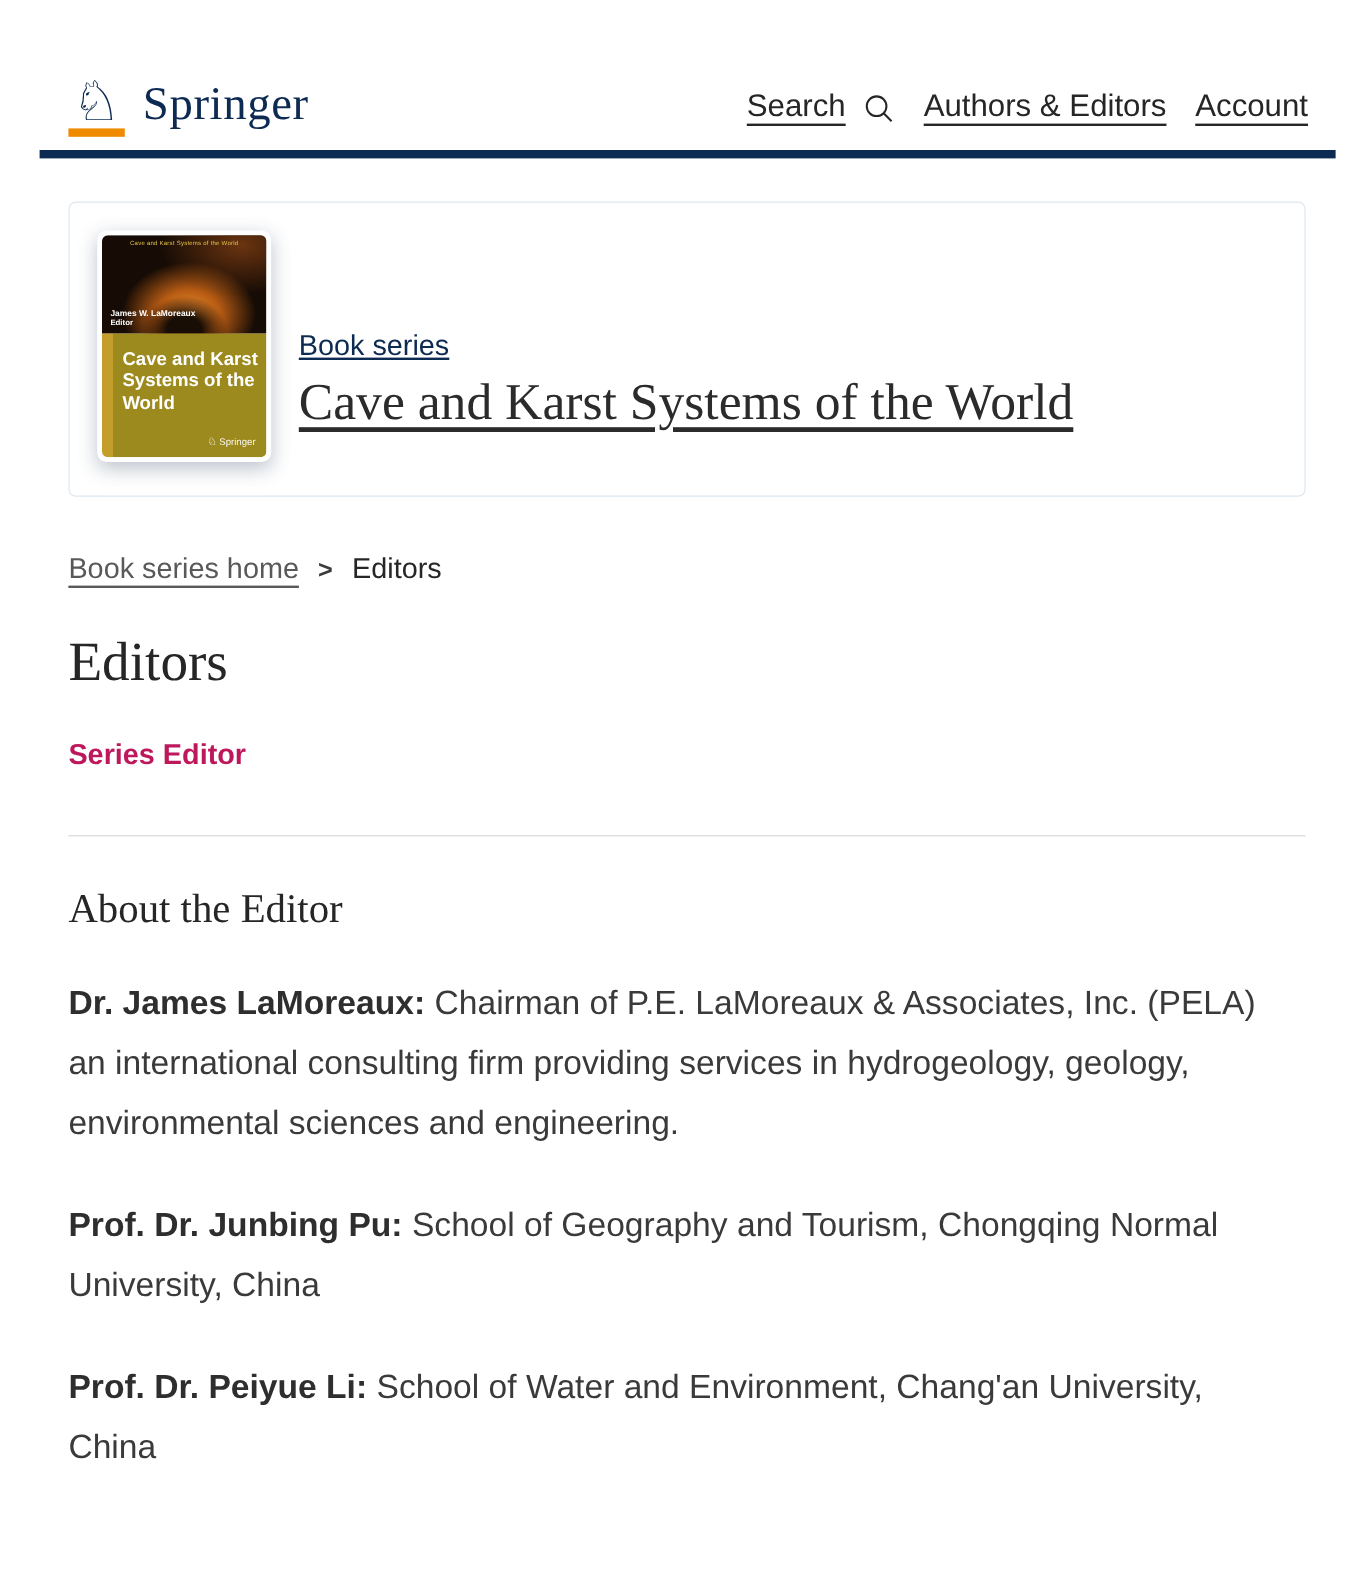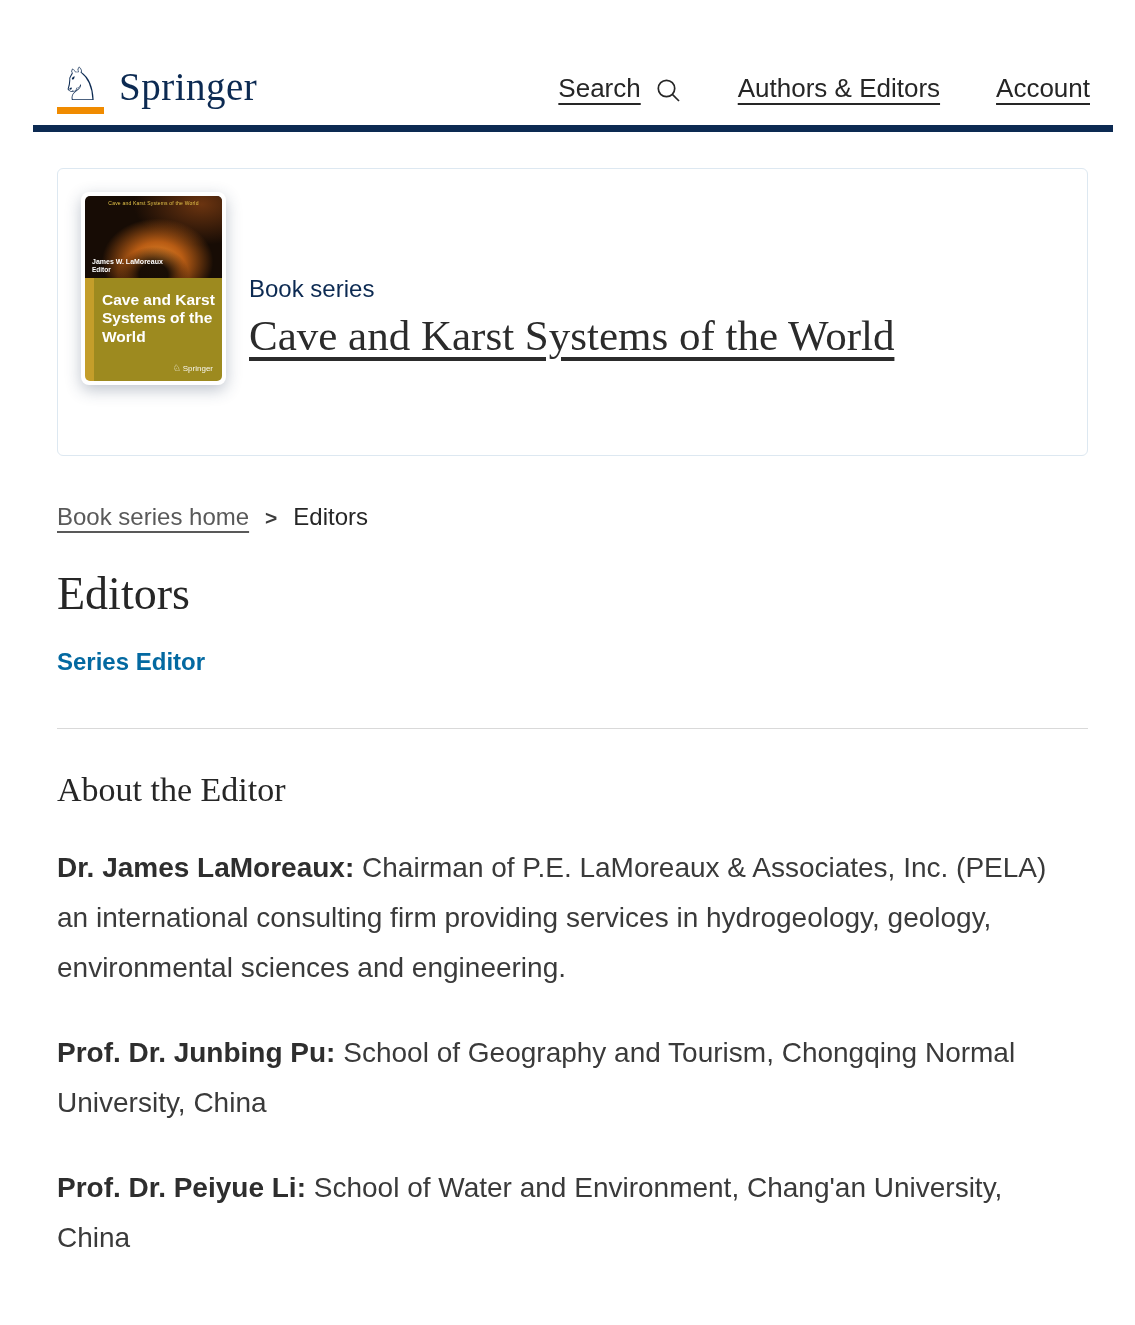--- a/index.html
+++ b/index.html
@@ -29,37 +29,37 @@
   }
   .logo{display:flex;align-items:flex-end;gap:15px;text-decoration:none;cursor:pointer;}
   .horse-wrap{display:flex;flex-direction:column;align-items:center;}
   .horse{font-size:46px;line-height:0.92;color:var(--navy);}
   .orange-bar{width:47px;height:7px;background:var(--orange);margin-top:1px;}
   .brand{
     font-family:"Liberation Serif",serif;
     font-size:39px;color:var(--navy);line-height:1;
     padding-bottom:8px;letter-spacing:0.5px;
   }
-  .nav{display:flex;align-items:center;gap:56px;}
+  .nav{display:flex;align-items:center;gap:24px;}
   .nav-link{
     font-size:26px;color:var(--ink);text-decoration:underline;
     text-underline-offset:6px;text-decoration-thickness:1.5px;
     cursor:pointer;display:flex;align-items:center;gap:14px;
   }
   .search-svg{display:block;margin-top:3px;}
 
   
   .navy-rule{height:7px;background:var(--navy);margin:0 22px 0 33px;}
 
   
   .main{width:1031px;margin:36px 0 0 57px;}
 
   .series-card{
     border:1px solid var(--card-border);border-radius:6px;background:#fff;
-    display:flex;gap:23px;padding:23px 20px 30px 23px;height:288px;
+    display:flex;gap:23px;padding:23px 20px 30px 23px;height:246px;
   }
   .cover{
     width:145px;height:193px;flex:0 0 auto;
     background:#fff;border-radius:8px;padding:4px;
     box-shadow:0 5px 16px rgba(40,60,90,0.30);
   }
   .cover-inner{
     width:100%;height:100%;border-radius:5px;overflow:hidden;
     display:flex;flex-direction:column;position:relative;
   }
@@ -86,21 +86,21 @@
     color:#fff;font-weight:bold;font-size:15.5px;line-height:1.18;
     padding:13px 6px 0 17px;
   }
   .cover-pub{
     position:absolute;right:9px;bottom:8px;color:rgba(255,255,255,0.92);
     font-size:8px;display:flex;align-items:center;gap:2px;
   }
   .cover-pub .pub-horse{font-size:9px;line-height:1;}
 
   .card-text{margin-top:83px;min-width:0;}
-  .kicker{font-size:24px;color:var(--navy);}
+  .kicker{font-size:24px;color:var(--navy);text-decoration:underline;}
   .series-title{
     display:inline-block;margin-top:9px;
     font-family:"Liberation Serif",serif;font-size:43px;color:#2b2b2b;
     text-decoration:underline;text-decoration-thickness:4px;text-underline-offset:7px;
     cursor:pointer;line-height:1.1;
   }
 
   
   .breadcrumb{margin-top:47px;display:flex;align-items:center;gap:16px;font-size:24px;}
   .crumb-link{
@@ -108,21 +108,21 @@
     text-underline-offset:6px;text-decoration-thickness:1.5px;cursor:pointer;
   }
   .crumb-sep{color:#3c3c3c;font-size:21px;font-weight:bold;transform:translateY(1px);}
   .crumb-current{color:var(--ink);}
 
   
   .page-title{
     margin-top:38px;font-family:"Liberation Serif",serif;
     font-size:46px;font-weight:normal;color:#262626;line-height:1.1;
   }
-  .series-editor-label{margin-top:28px;font-size:24px;font-weight:bold;color:#0369a1;}
+  .series-editor-label{margin-top:38px;font-size:24px;font-weight:bold;color:#be185d;}
   .series-editors{margin-top:15px;font-size:27px;color:var(--body);}
   .divider{border:none;border-top:1px solid var(--divider);margin-top:52px;}
   .about-heading{
     margin-top:42px;font-family:"Liberation Serif",serif;
     font-size:34px;font-weight:normal;color:#262626;
   }
   .bio{max-width:990px;font-size:28px;line-height:1.8;color:var(--body);margin-top:34px;}
   .bio strong{color:#2e2e2e;padding-right:0.28em;}
 </style>
 </head>

